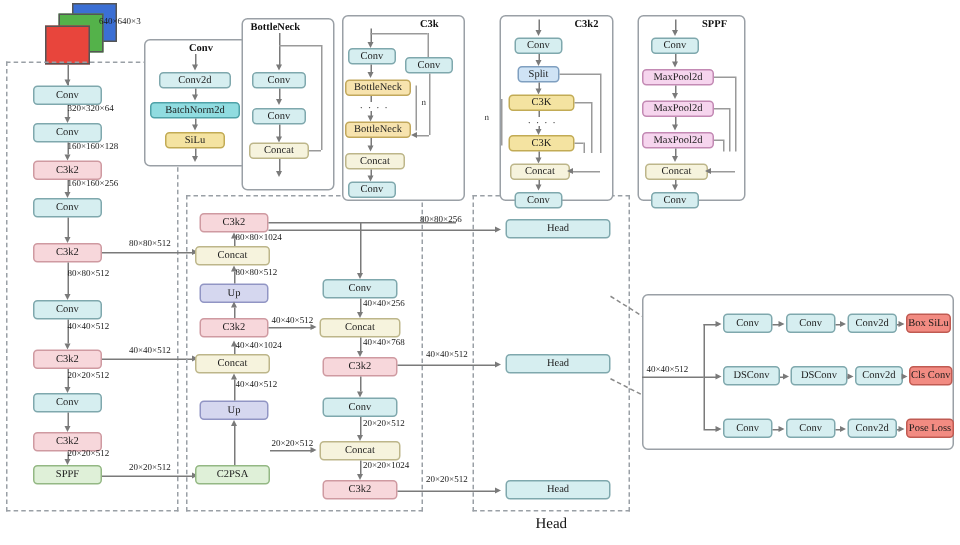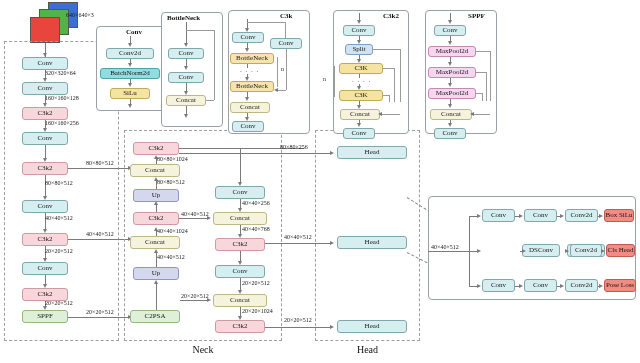--- a/index.html
+++ b/index.html
@@ -30,21 +30,21 @@
   .n-concat  { background:#f6f3dd; border-color:#bdb68a; }
   .n-up      { background:#d5d7ef; border-color:#9195c4; }
   .n-head    { background:#d6eef0; border-color:#7fa8ad; }
   .n-bn      { background:#90dce0; border-color:#4fa2a8; }
   .n-silu    { background:#f4e3a1; border-color:#c2ab55; }
   .n-bneck   { background:#f7e3ae; border-color:#c2a85c; }
   .n-c3k     { background:#f4e3a1; border-color:#c2ab55; }
   .n-split   { background:#cfe3f5; border-color:#7f9fc0; }
   .n-maxpool { background:#f6d5ee; border-color:#c38ab4; }
   .n-loss    { background:#f28b82; border-color:#c05b52; color:#1a1a1a; }
-  .n-dsconv  { background:#d6eef0; border-color:#7fa8ad;margin-left:40px; }
+  .n-dsconv  { background:#d6eef0; border-color:#7fa8ad; }
 
   
   .panel {
     position:absolute;
     border:1px solid #9aa0a6;
     border-radius:4px;
     background:#fff;
   }
   .panel-title {
     position:absolute;
@@ -153,21 +153,20 @@
 
   <div class="ln lnh" style="left:68px; top:239px; width:62px;"></div>
   <div class="arrow-r" style="left:128px; top:236.5px;"></div>
   <div class="elabel" style="left:86px; top:231px;">40×40×512</div>
 
   <div class="ln lnh" style="left:68px; top:317px; width:62px;"></div>
   <div class="arrow-r" style="left:128px; top:314.5px;"></div>
   <div class="elabel" style="left:86px; top:309px;">20×20×512</div>
 
   <div class="dashed-region" style="left:124px; top:130px; width:158px; height:211px;"></div>
-  <div class="section-caption" style="left:124px; top:344px; width:158px;">Neck</div>
 
   <div class="node n-c3k2" style="left:133px; top:142px; width:46px; height:13px;">C3k2</div>
   <div class="node n-concat" style="left:130px; top:164px; width:50px; height:13px;">Concat</div>
   <div class="node n-up" style="left:133px; top:189px; width:46px; height:13px;">Up</div>
   <div class="node n-c3k2" style="left:133px; top:212px; width:46px; height:13px;">C3k2</div>
   <div class="node n-concat" style="left:130px; top:236px; width:50px; height:13px;">Concat</div>
   <div class="node n-up" style="left:133px; top:267px; width:46px; height:13px;">Up</div>
   <div class="node n-c2psa" style="left:130px; top:310px; width:50px; height:13px;">C2PSA</div>
 
   <div class="ln lnv" style="left:156px; top:159px; height:5px;"></div>
@@ -264,21 +263,21 @@
   <div class="ln lnh" style="left:515px; top:216px; width:5px;"></div>
   <div class="arrow-r" style="left:519px; top:213.5px;"></div>
   <div class="ln lnh" style="left:557px; top:216px; width:4px;"></div>
   <div class="arrow-r" style="left:560px; top:213.5px;"></div>
   <div class="ln lnh" style="left:598px; top:216px; width:2px;"></div>
   <div class="arrow-r" style="left:599px; top:213.5px;"></div>
 
   <div class="node n-dsconv" style="left:482px; top:244px; width:38px; height:13px;">DSConv</div>
   <div class="node n-dsconv" style="left:527px; top:244px; width:38px; height:13px;">DSConv</div>
   <div class="node n-conv" style="left:570px; top:244px; width:32px; height:13px;">Conv2d</div>
-  <div class="node n-loss" style="left:606px; top:244px; width:29px; height:13px;">Cls Head</div>
+  <div class="node n-loss" style="left:606px; top:244px; width:29px; height:13px;">Cls Conv</div>
   <div class="ln lnh" style="left:520px; top:251px; width:3px;"></div>
   <div class="arrow-r" style="left:522px; top:248.5px;"></div>
   <div class="ln lnh" style="left:565px; top:251px; width:1px;"></div>
   <div class="arrow-r" style="left:565px; top:248.5px;"></div>
   <div class="ln lnh" style="left:602px; top:251px; width:1px;"></div>
   <div class="arrow-r" style="left:601px; top:248.5px;"></div>
 
   <div class="node n-conv" style="left:482px; top:279px; width:33px; height:13px;">Conv</div>
   <div class="node n-conv" style="left:524px; top:279px; width:33px; height:13px;">Conv</div>
   <div class="node n-conv" style="left:565px; top:279px; width:33px; height:13px;">Conv2d</div>

